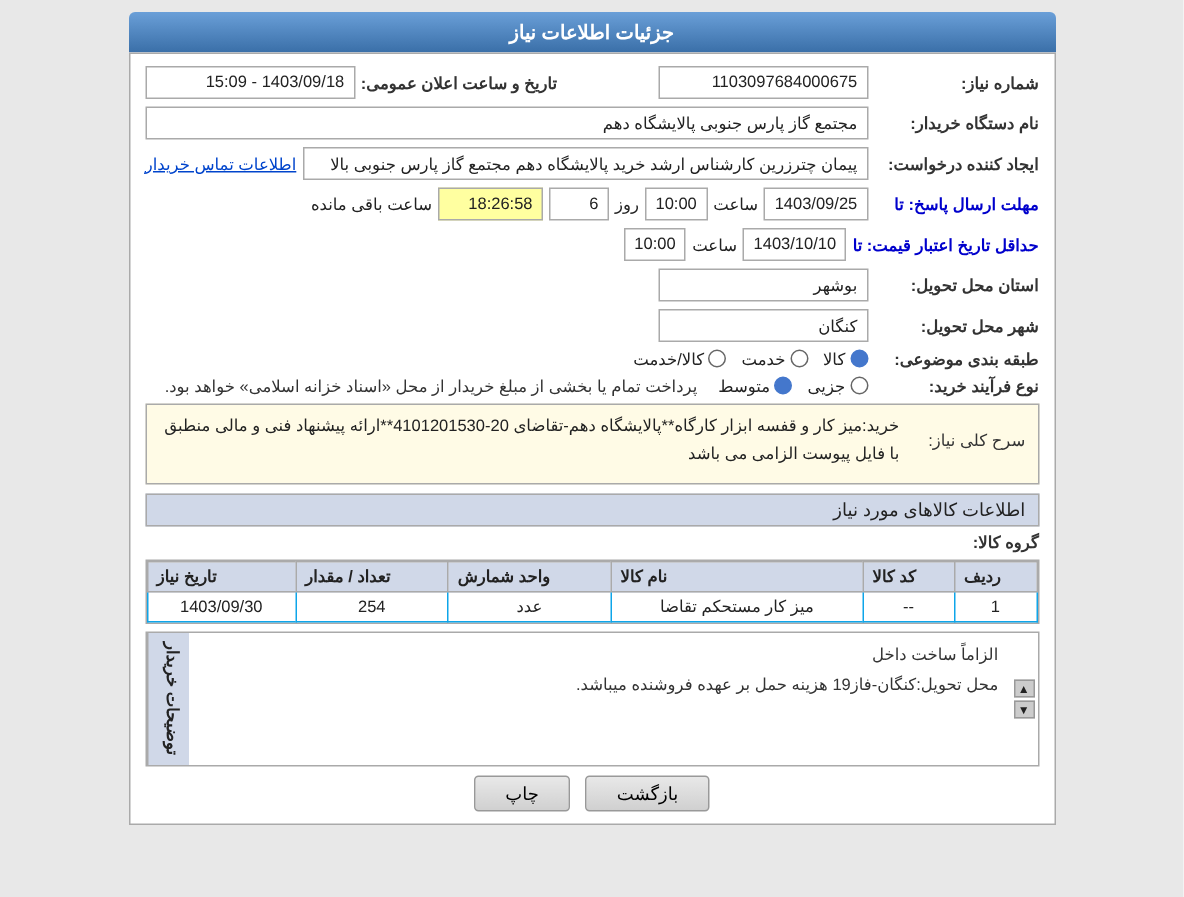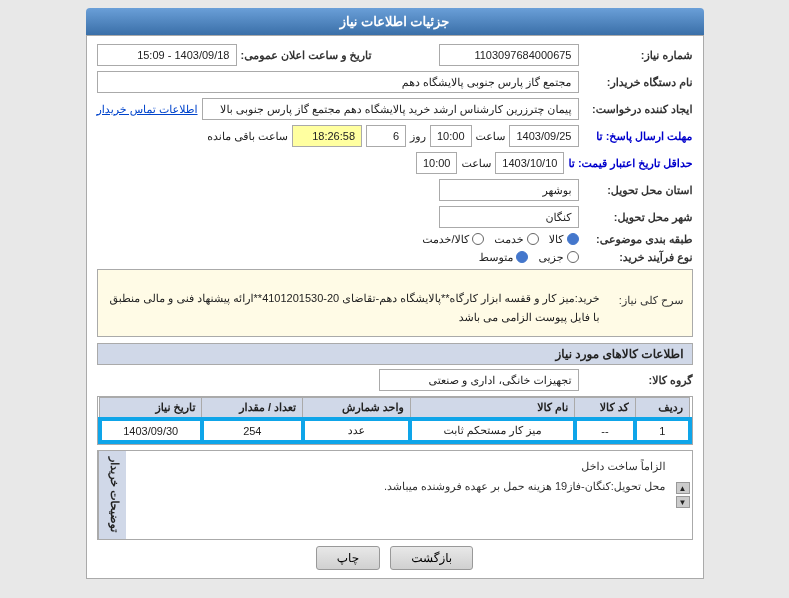--- a/index.html
+++ b/index.html
@@ -95,43 +95,43 @@
       display: inline-block;
     }
     .radio-circle.checked {
       background: #4477cc;
       border-color: #4477cc;
     }
     .section-title {
       background: #d0d8e8;
       border: 1px solid #aaa;
       padding: 3px 8px;
-      font-weight: bold;
+      font-weight: normal;
       font-size: 12px;
       margin: 6px 0 4px 0;
       color: #222;
     }
     .table-wrap {
       border: 1px solid #aaa;
       margin-bottom: 5px;
     }
     table {
       width: 100%;
       border-collapse: collapse;
       font-size: 11px;
     }
     table th {
       background: #d0d8e8;
       border: 1px solid #aaa;
       padding: 3px 6px;
-      text-align: right;
+      text-align: left;
       font-weight: bold;
     }
     table td {
-      border: 4px solid #0ea5e9;
+      border: 1px solid #0ea5e9;
       padding: 3px 6px;
       text-align: center;
     }
     .buyer-notes {
       display: flex;
       border: 1px solid #aaa;
       margin-bottom: 6px;
     }
     .buyer-notes-label {
       background: #d0d8e8;
@@ -266,53 +266,53 @@
       <div class="radio-group">
         <div class="radio-item">
           <span class="radio-circle"></span>
           <span>جزیی</span>
         </div>
         <div class="radio-item">
           <span class="radio-circle checked"></span>
           <span>متوسط</span>
         </div>
       </div>
+      <span style="margin-right: 10px; color: #333; font-size: 11px;">پرداخت تمام یا بخشی از مبلغ خریدار از محل «اسناد خزانه اسلامی» خواهد بود.</span>
     </div>
 
     <div style="border:1px solid #aaa; background:#fffbe6; padding: 5px 8px; margin-bottom:5px;">
       <div class="row">
         <span class="label" style="min-width:80px; font-weight:normal;">سرح کلی نیاز:</span>
-        <span style="line-height:1.7;margin-top:14px;">خرید:میز کار و قفسه ابزار کارگاه**پالایشگاه دهم-تقاضای 20-4101201530**ارائه پیشنهاد فنی و مالی منطبق با فایل پیوست الزامی می باشد</span>
+        <span style="line-height:1.7;">خرید:میز کار و قفسه ابزار کارگاه**پالایشگاه دهم-تقاضای 20-4101201530**ارائه پیشنهاد فنی و مالی منطبق با فایل پیوست الزامی می باشد</span>
       </div>
     </div>
 
     <div class="section-title">اطلاعات کالاهای مورد نیاز</div>
 
     <div class="row">
       <span class="label">گروه کالا:</span>
-      <div class="field" style="min-width:200px;">تجهیزات خانگی، اداری و صنعتی</div>
     </div>
 
     <div class="table-wrap">
       <table>
         <thead>
           <tr>
             <th>ردیف</th>
             <th>کد کالا</th>
             <th>نام کالا</th>
             <th>واحد شمارش</th>
             <th>تعداد / مقدار</th>
             <th>تاریخ نیاز</th>
           </tr>
         </thead>
         <tbody id="goods-table-body">
         <tr>
               <td>1</td>
               <td>--</td>
-              <td>میز کار مستحکم ثابت</td>
+              <td>میز کار مستحکم تقاضا</td>
               <td>عدد</td>
               <td>254</td>
               <td>1403/09/30</td>
             </tr>
           </tbody>
       </table>
     </div>
 
     <div class="buyer-notes">
       <div class="scroll-btns">

